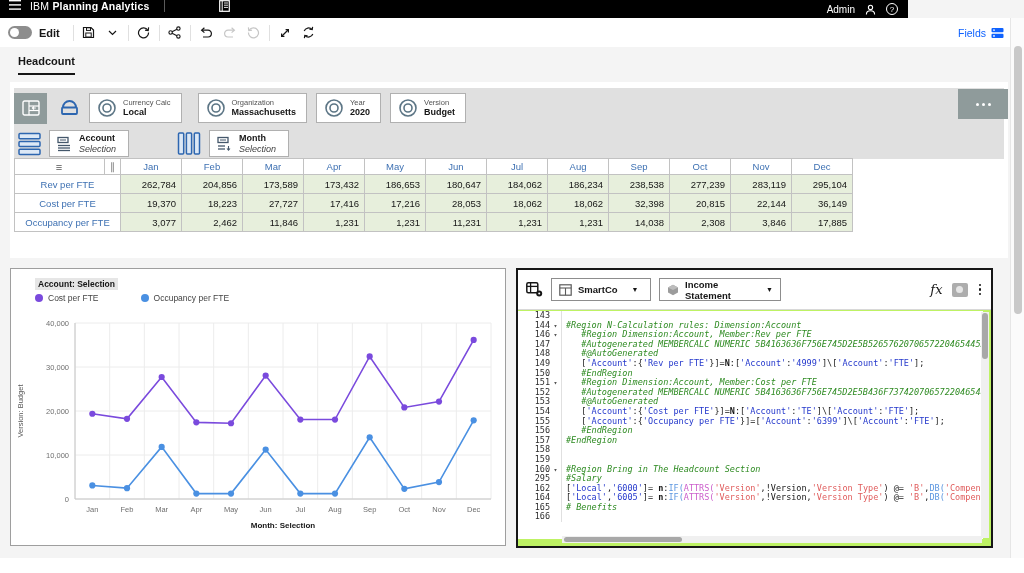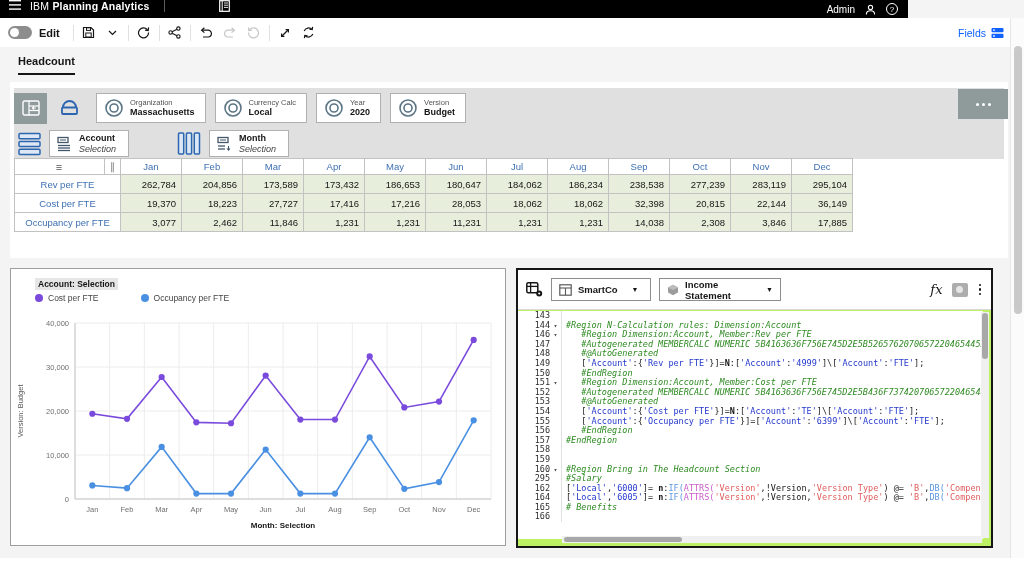--- a/index.html
+++ b/index.html
@@ -258,42 +258,42 @@
           <polyline points="13.5,5 11,8 13.5,11" fill="none" stroke="#fff" stroke-width="0"></polyline>
           <path d="M13.8 8 10.8 8 M12 6.4 10.4 8 12 9.6" fill="none" stroke="#fff" stroke-width="1.2"></path>
         </svg>
     </span>
     <span class="icon-wrap" style="margin-left:3px">
       <svg width="21" height="20" viewBox="0 0 21 20">
           <path d="M4 9.5 A 6.5 6.5 0 0 1 17 9.5" fill="none" stroke="#2d66b0" stroke-width="2"></path>
           <rect x="3" y="9.5" width="15" height="6.5" rx="1" fill="none" stroke="#2d66b0" stroke-width="1.8"></rect>
         </svg>
     </span>
-    <div class="chip" style="margin-left:7px">
+    <div class="chip">
       <span class="icon-wrap">
         <svg width="20" height="20" viewBox="0 0 20 20">
             <circle cx="10" cy="10" r="8" fill="none" stroke="#5c7585" stroke-width="1.6"></circle>
             <circle cx="10" cy="10" r="4" fill="none" stroke="#5c7585" stroke-width="1.6"></circle>
           </svg>
       </span>
       <span class="chip-col">
-        <span class="chip-dim">Organization</span>
-        <span class="chip-member">Massachusetts</span>
-      </span>
-    </div>
-    <div class="chip">
+        <span class="chip-dim">Currency Calc</span>
+        <span class="chip-member">Local</span>
+      </span>
+    </div>
+    <div class="chip" style="margin-left:7px">
       <span class="icon-wrap">
         <svg width="20" height="20" viewBox="0 0 20 20">
             <circle cx="10" cy="10" r="8" fill="none" stroke="#5c7585" stroke-width="1.6"></circle>
             <circle cx="10" cy="10" r="4" fill="none" stroke="#5c7585" stroke-width="1.6"></circle>
           </svg>
       </span>
       <span class="chip-col">
-        <span class="chip-dim">Currency Calc</span>
-        <span class="chip-member">Local</span>
+        <span class="chip-dim">Organization</span>
+        <span class="chip-member">Massachusetts</span>
       </span>
     </div>
     <div class="chip">
       <span class="icon-wrap">
         <svg width="20" height="20" viewBox="0 0 20 20">
             <circle cx="10" cy="10" r="8" fill="none" stroke="#5c7585" stroke-width="1.6"></circle>
             <circle cx="10" cy="10" r="4" fill="none" stroke="#5c7585" stroke-width="1.6"></circle>
           </svg>
       </span>
       <span class="chip-col">

